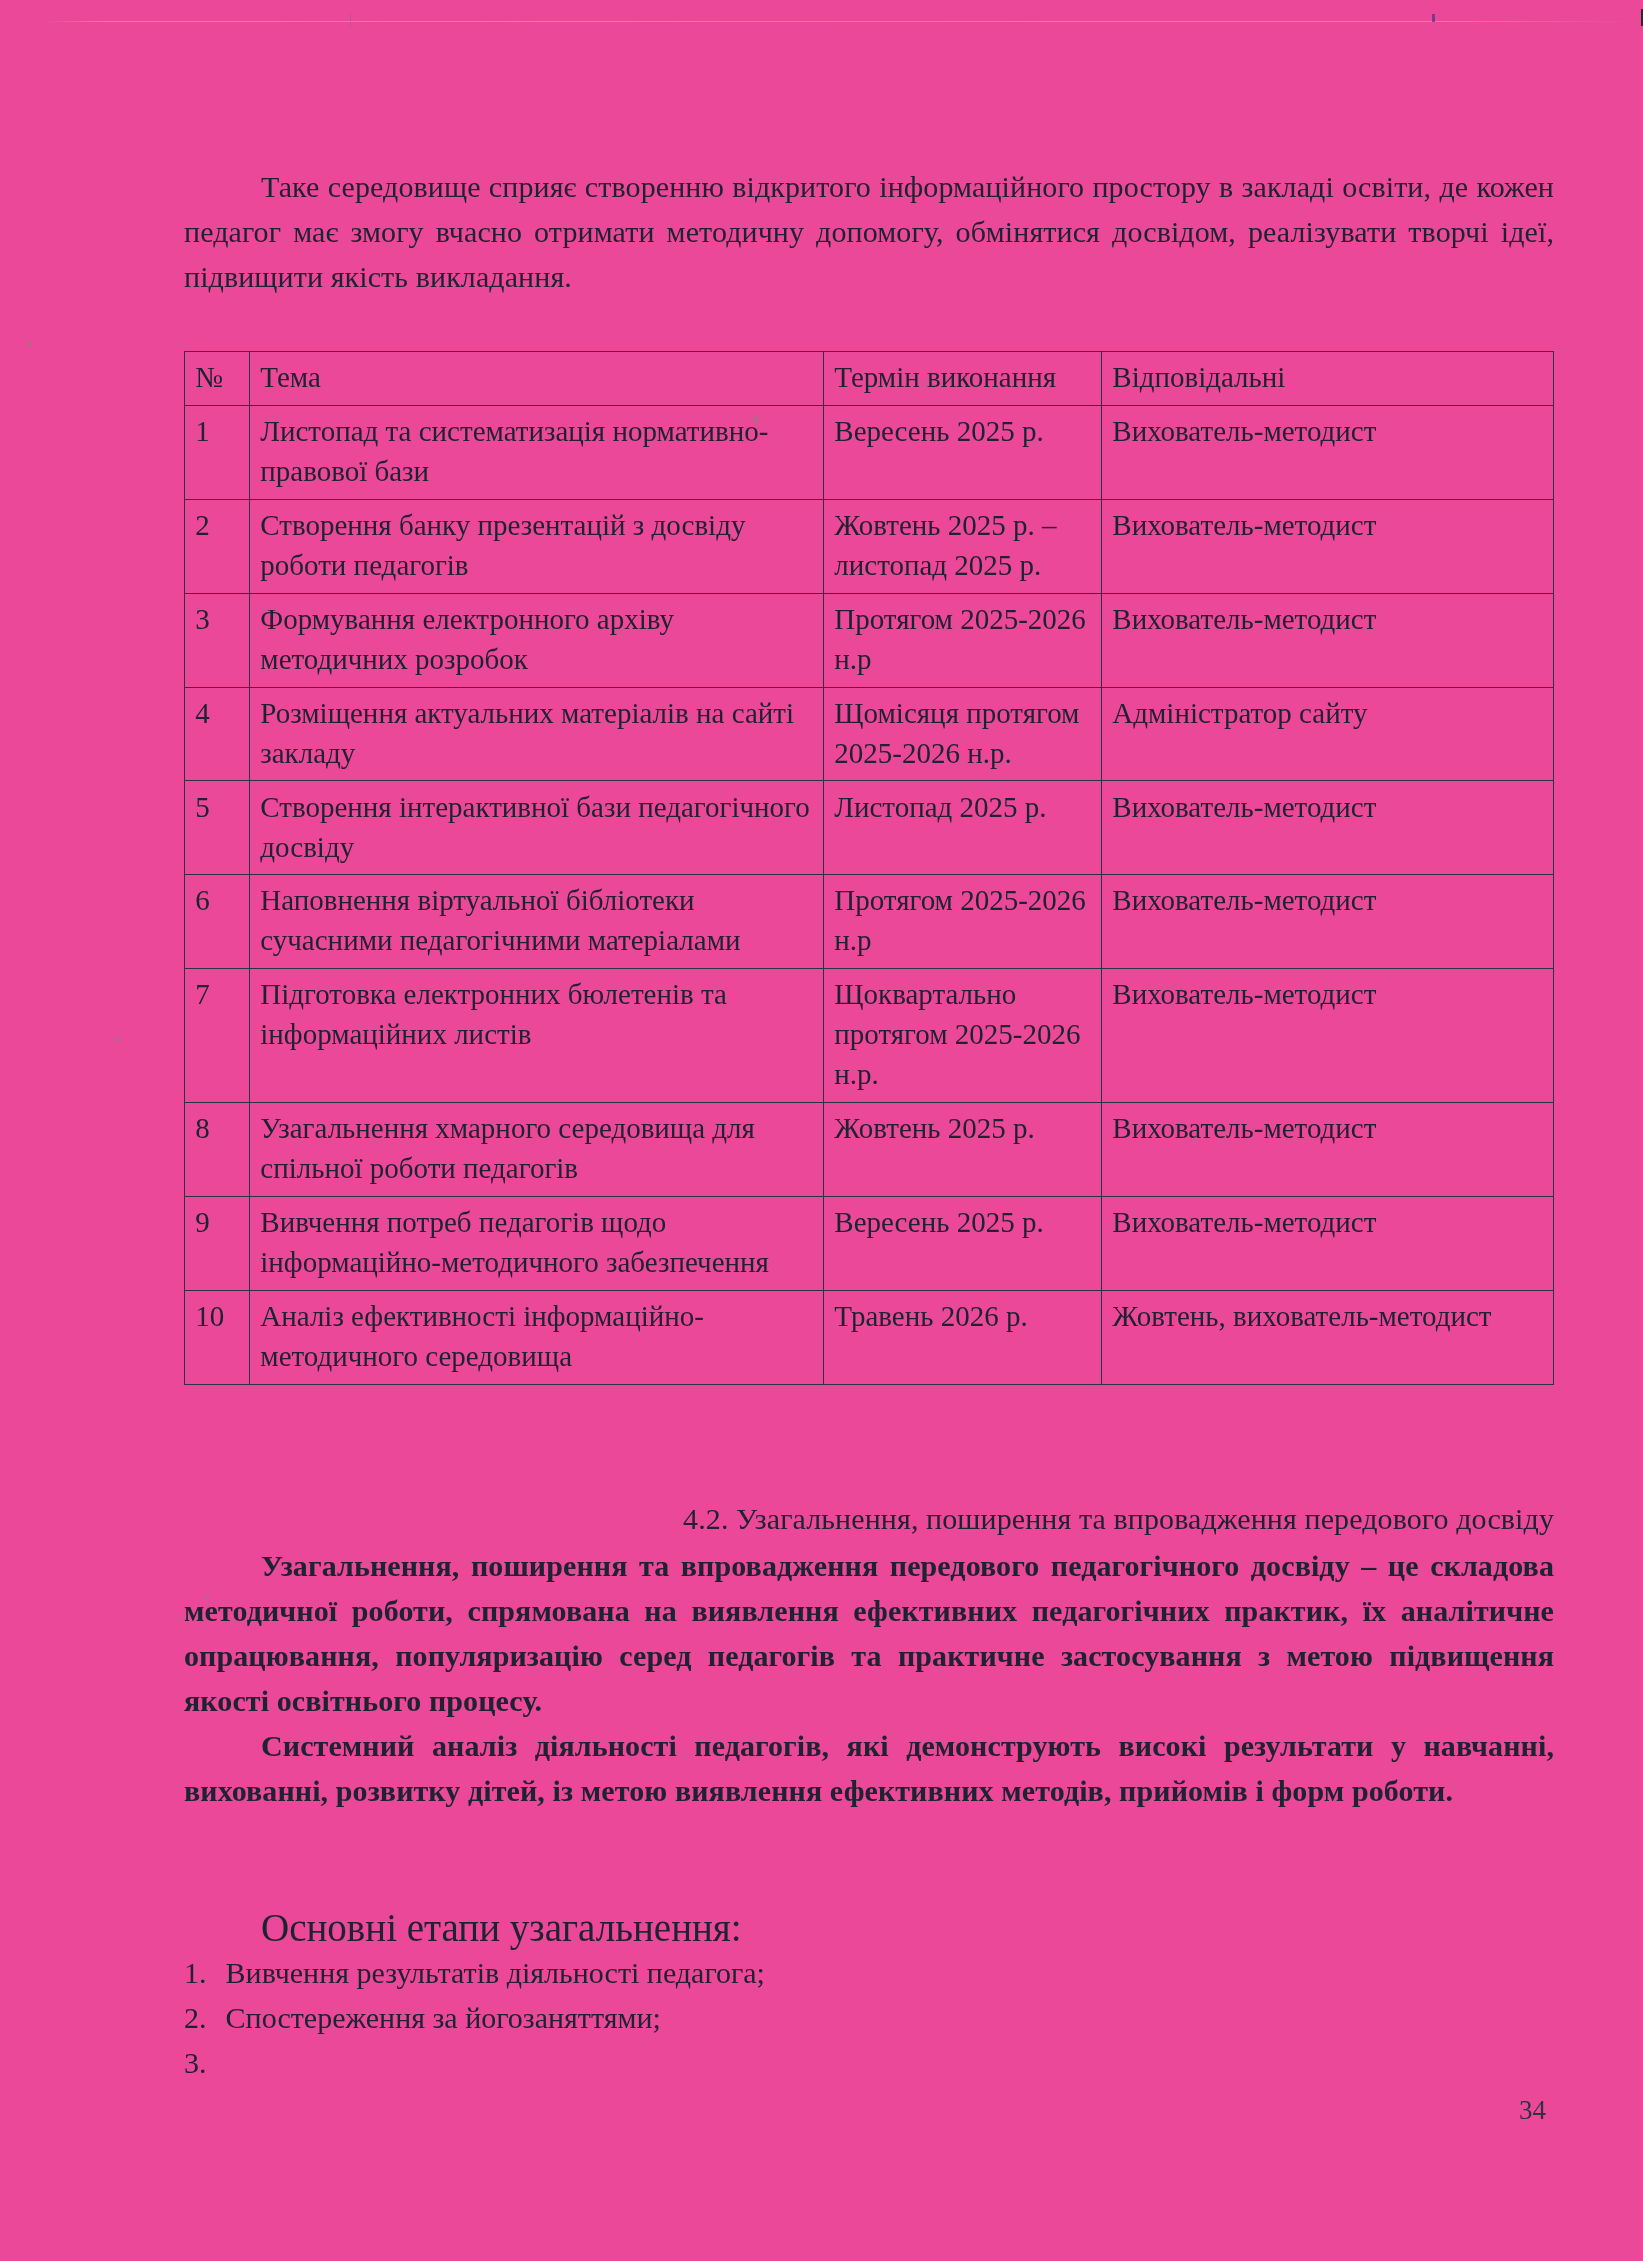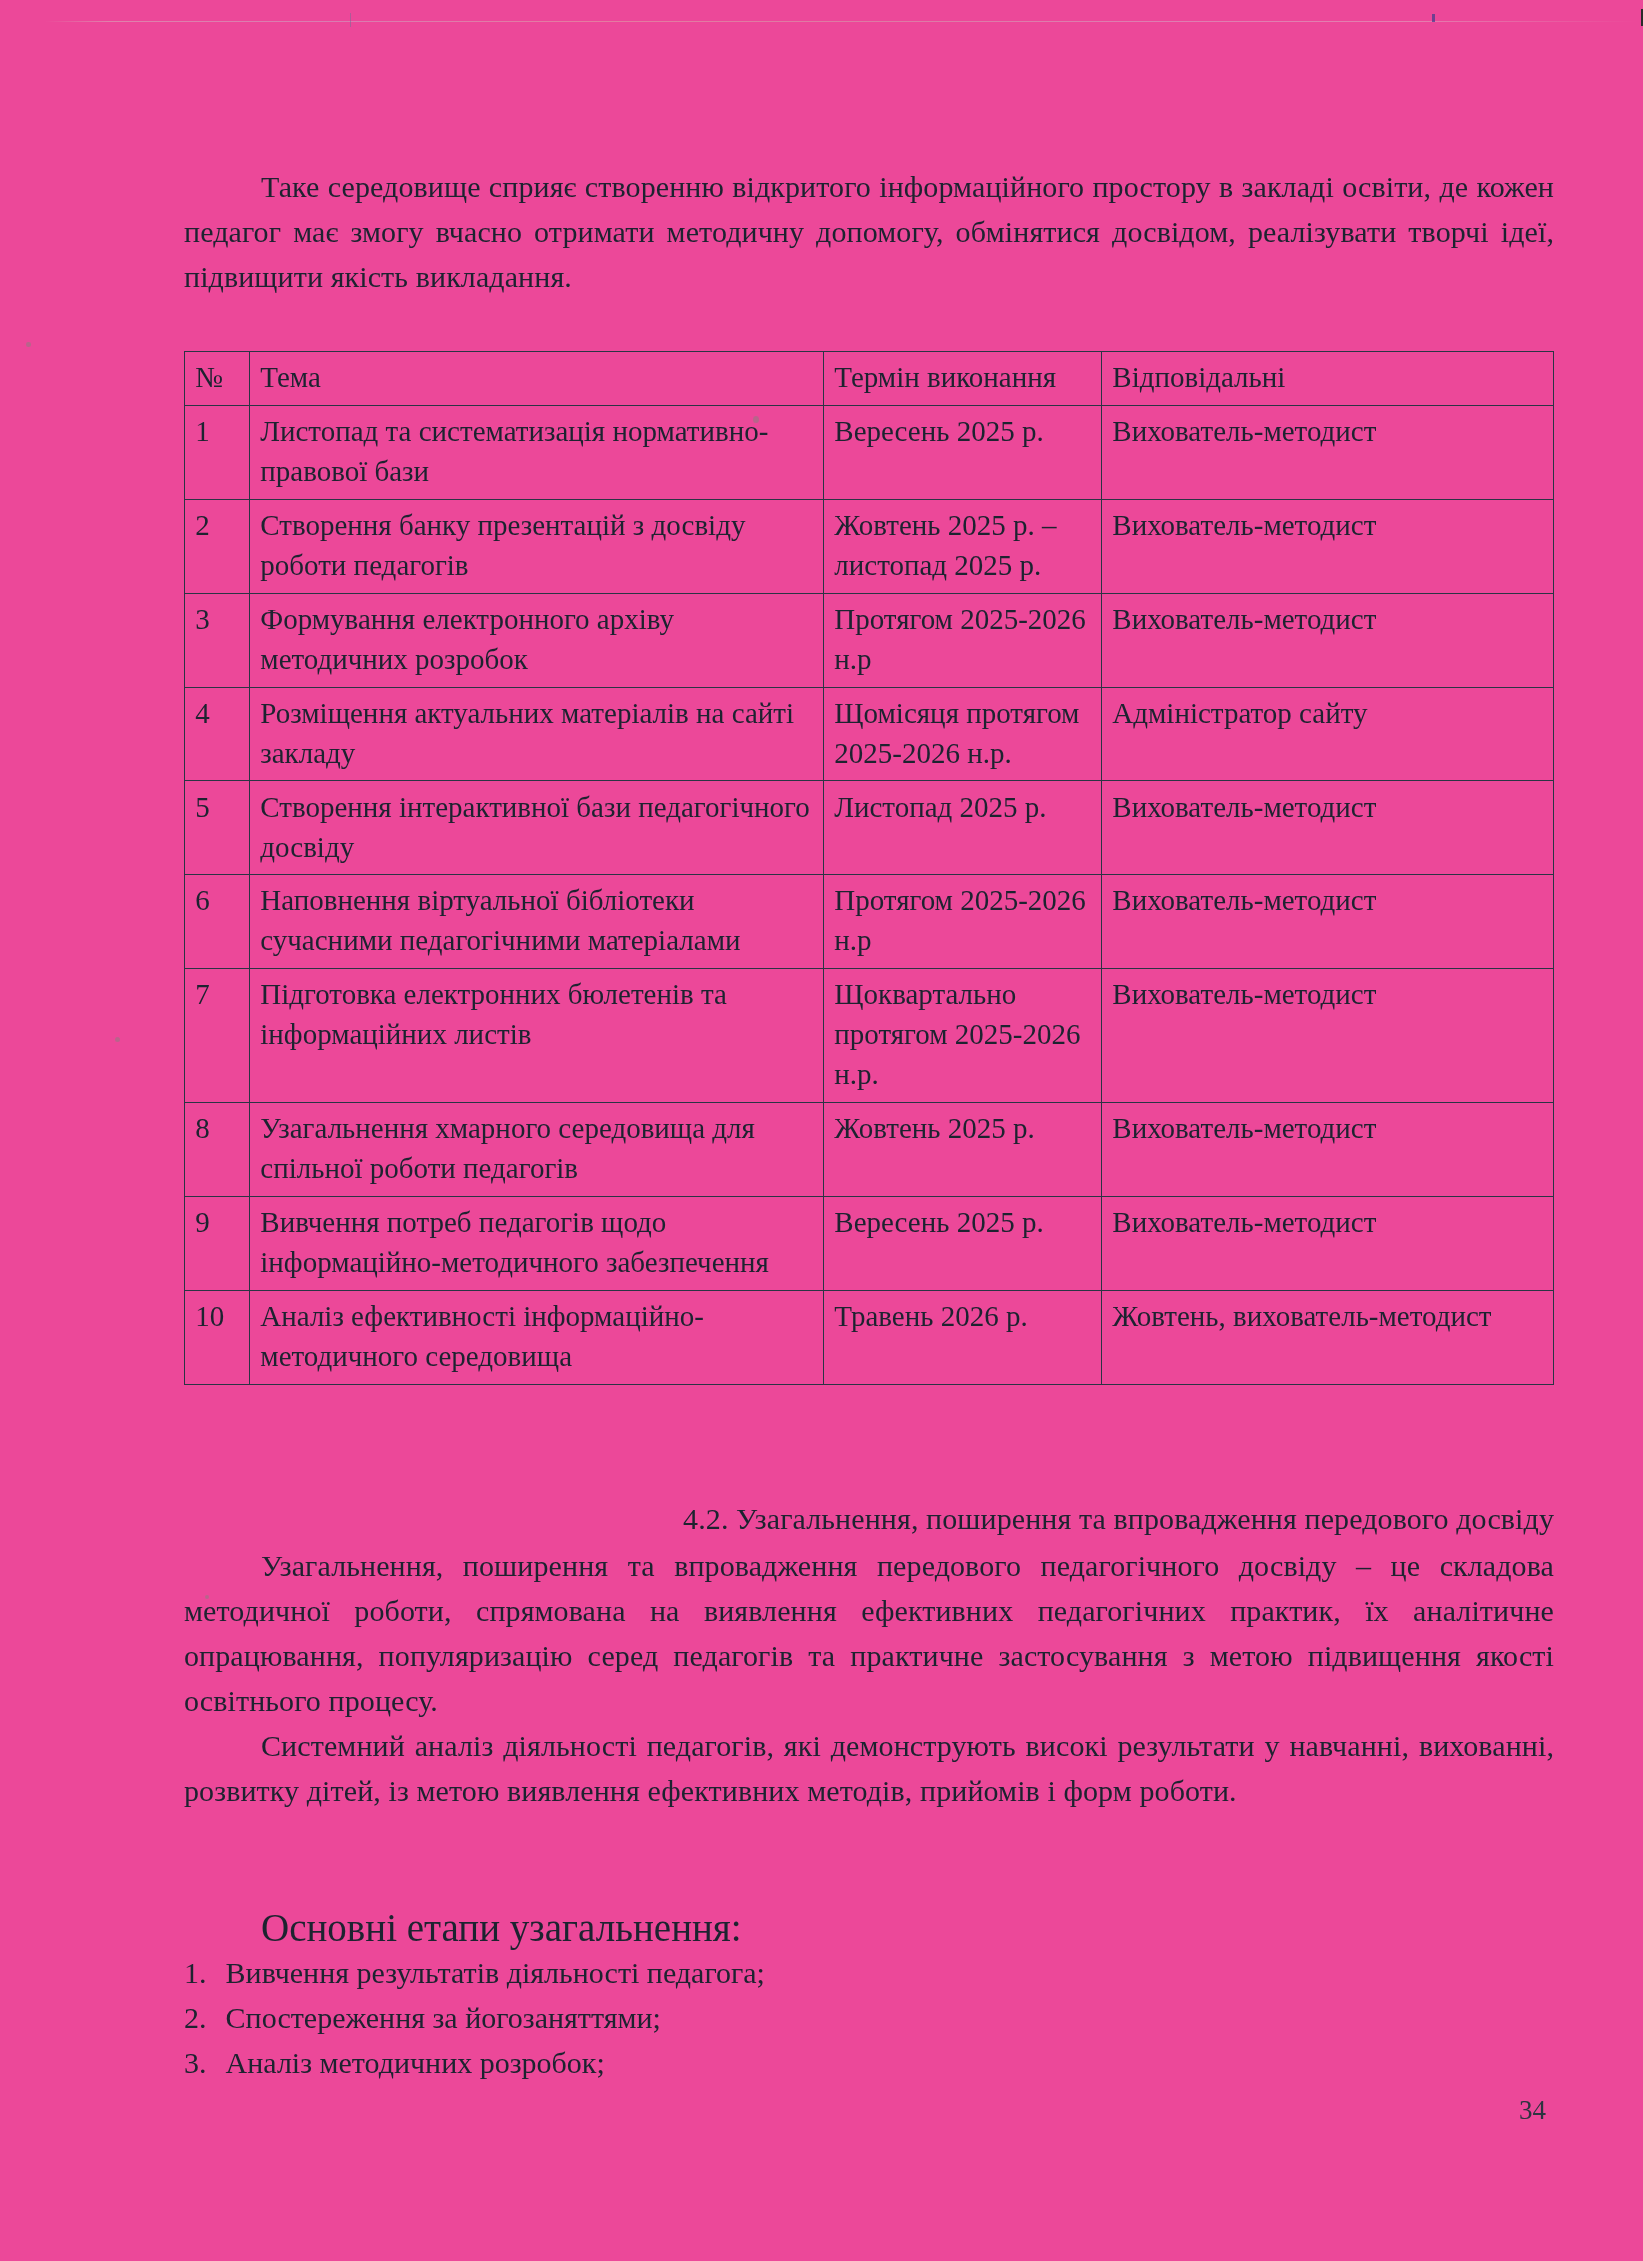--- a/index.html
+++ b/index.html
@@ -116,20 +116,21 @@
     font-weight: normal;
     text-align: right;
     letter-spacing: 0.1px;
   }
 
   .after-table {
     position: absolute;
     left: 184px;
     top: 1543px;
     width: 1370px;
+    font-weight: bold;
   }
 
   .steps {
     position: absolute;
     left: 184px;
     top: 1905px;
     width: 1370px;
   }
   .steps .lead {
     margin: 0;
@@ -269,21 +270,20 @@
       <li>
         <span class="marker">1.</span>
         <span>Вивчення результатів діяльності педагога;</span>
       </li>
       <li>
         <span class="marker">2.</span>
         <span>Спостереження за йогозаняттями;</span>
       </li>
       <li>
         <span class="marker">3.</span>
-        <span>Аналіз методичних розробок;</span>
       </li>
     </ol>
   </div>
 
   <div class="page-number">34</div>
 
 </div>
 
 
 </body></html>

